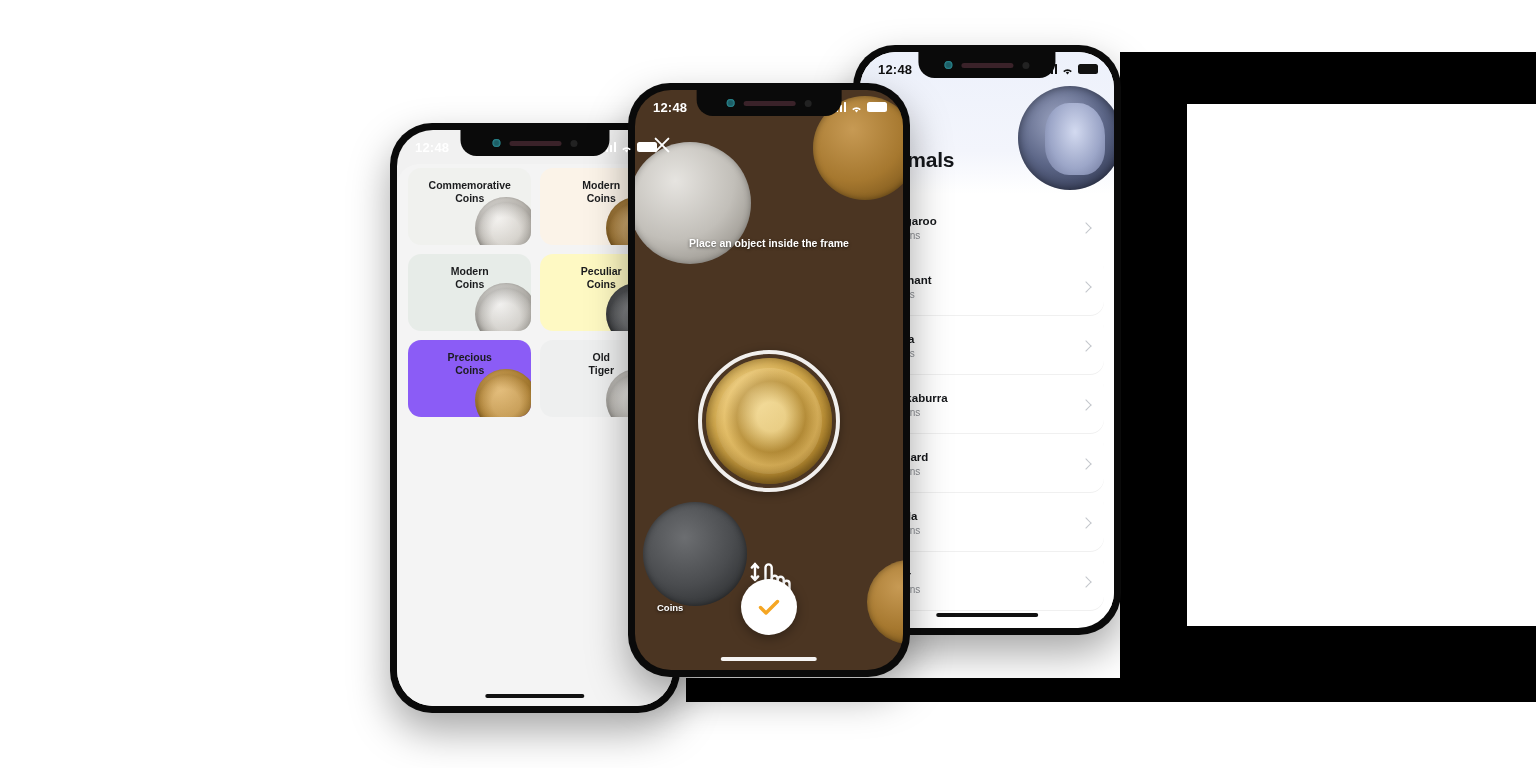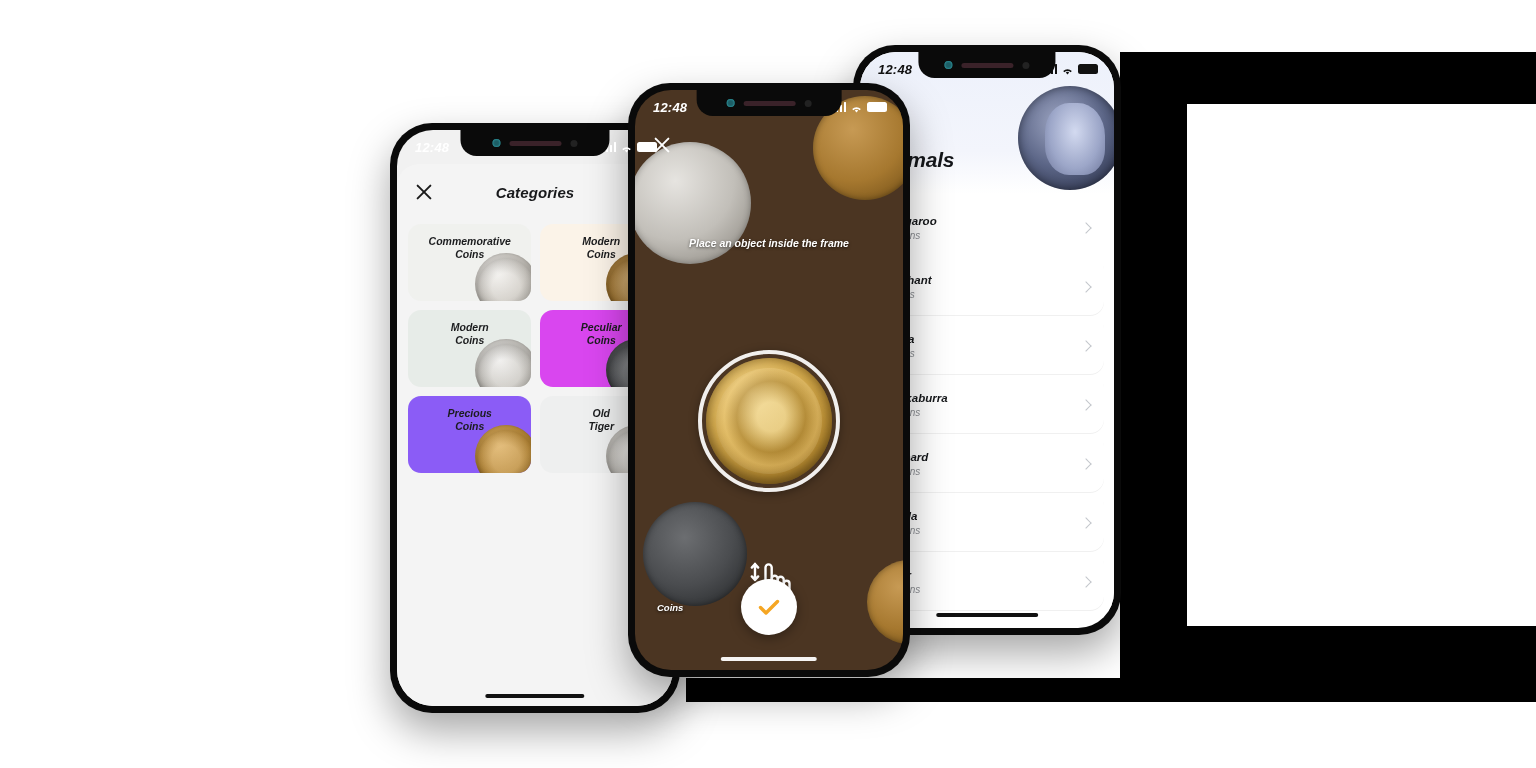--- a/index.html
+++ b/index.html
@@ -14,21 +14,20 @@
   
   .bg-block { position:absolute; background:#000; }
 
   
   .phone {
     position: absolute;
     border-radius: 42px;
     background: #0a0a0a;
     padding: 7px;
     box-shadow: 0 18px 40px rgba(0,0,0,.35);
-    font-style: italic;
   }
   .screen {
     position: relative;
     width: 100%; height: 100%;
     border-radius: 36px;
     overflow: hidden;
     background: #fff;
   }
   .notch {
     position: absolute; top: 0; left: 50%;
@@ -271,24 +270,20 @@
           <span class="wifi">
             <svg viewBox="0 0 16 12" width="13" height="10">
                 <path d="M8 10.3l2.1-2.5a3.2 3.2 0 0 0-4.2 0L8 10.3zM8 6.1c1.5 0 2.9.5 3.9 1.5l1.4-1.7A8 8 0 0 0 8 3.8a8 8 0 0 0-5.3 2.1l1.4 1.7A5.7 5.7 0 0 1 8 6.1z" fill="currentColor"></path>
               </svg>
           </span>
           <span class="batt"></span>
         </span>
       </div>
 
       <div class="sheet">
-        <div class="cat-header">
-          <div class="x-btn"></div>
-          <div class="cat-title">Categories</div>
-        </div>
         <div class="cat-grid">
           <div class="cat-card" style="background:#f0f1ee;">
             <div class="label">Commemorative
 Coins</div>
             <div class="coin-img coin-silver">
                 <span class="coin-face"></span>
               </div>
           </div>
           <div class="cat-card" style="background:#fbf3e8;">
             <div class="label">Modern
@@ -297,21 +292,21 @@
                 <span class="coin-face"></span>
               </div>
           </div>
           <div class="cat-card" style="background:#e7ece8;">
             <div class="label">Modern
 Coins</div>
             <div class="coin-img coin-silver2">
                 <span class="coin-face"></span>
               </div>
           </div>
-          <div class="cat-card" style="background:#d946ef;">
+          <div class="cat-card" style="background:#fef9c3;">
             <div class="label">Peculiar
 Coins</div>
             <div class="coin-img coin-dark">
                 <span class="coin-face"></span>
               </div>
           </div>
           <div class="cat-card" style="background:#8b5cf6;">
             <div class="label">Precious
 Coins</div>
             <div class="coin-img coin-gold">

